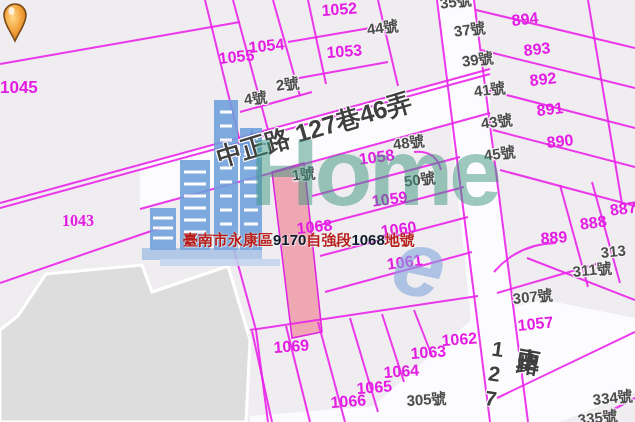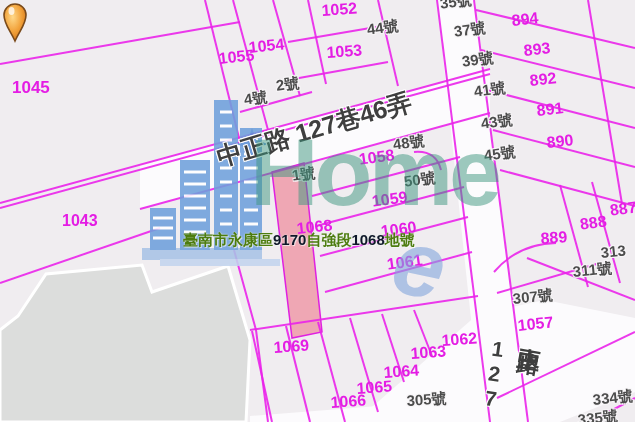--- a/index.html
+++ b/index.html
@@ -16,21 +16,21 @@
   .road-lbl{color:#3f3f3f;font-size:25px;font-weight:bold;z-index:2;
          text-shadow:1px 1px 0 #fff,-1px -1px 0 #fff,1px -1px 0 #fff,-1px 1px 0 #fff;}
   .vert{writing-mode:vertical-rl;text-orientation:upright;letter-spacing:2px;}
   #wm{position:absolute;left:0;top:0;width:635px;height:310px;z-index:3;pointer-events:none;text-decoration:underline;}
   #wm-home{position:absolute;left:250px;top:118px;font-size:95px;font-weight:bold;
       color:rgba(60,150,125,0.5);letter-spacing:-4px;}
   #wm-e{position:absolute;left:394px;top:212px;font-size:92px;font-weight:bold;font-style:italic;
       color:rgba(130,165,220,0.6);transform:rotate(12deg);}
   #site-label{position:absolute;left:183px;top:231px;z-index:4;font-size:15px;font-weight:bold;
       white-space:nowrap;text-shadow:0 0 2px #dfeadf,1px 1px 0 rgba(255,255,255,.6);}
-  #site-label .seg-green{color:#4d7c0f;}
+  #site-label .seg-green{color:#b91c1c;}
   #site-label .seg-blue{color:#0f172a;}
   #pin{position:absolute;left:281px;top:199px;z-index:5;}
 </style>
 </head>
 <body>
 
 <div id="map">
 
   <svg width="635" height="422" viewBox="0 0 635 422">
 
@@ -123,22 +123,22 @@
           <line x1="244" y1="182" x2="258" y2="182"></line>
           <line x1="244" y1="196" x2="258" y2="196"></line>
           <line x1="244" y1="210" x2="258" y2="210"></line>
           <line x1="244" y1="224" x2="258" y2="224"></line>
       </g>
       <path d="M252,128 L256,140 L268,144 L256,148 L252,160 L248,148 L236,144 L248,140 Z" fill="#5b8fd6"></path>
     </g>
   </svg>
 
   <div id="labels">
-      <div class="lbl parcel" style="left: 0px; top: 79px; font-size: 17px; transform: rotate(0deg); padding-left: 12px;">1045</div>
-      <div class="lbl parcel" style="left: 62px; top: 213px; font-size: 16px; transform: rotate(0deg);">1043</div>
+      <div class="lbl parcel" style="left: 0px; top: 79px; font-size: 17px; transform: rotate(0deg);">1045</div>
+      <div class="lbl parcel" style="left: 62px; top: 213px; font-size: 16px; transform: rotate(0deg); font-family: Liberation Serif, serif;">1043</div>
       <div class="lbl parcel" style="left: 321px; top: 3px; font-size: 16px; transform: rotate(-4deg);">1052</div>
       <div class="lbl parcel" style="left: 326px; top: 45px; font-size: 16px; transform: rotate(-4deg);">1053</div>
       <div class="lbl parcel" style="left: 248px; top: 40px; font-size: 16px; transform: rotate(-6deg);">1054</div>
       <div class="lbl parcel" style="left: 218px; top: 51px; font-size: 16px; transform: rotate(-6deg);">1055</div>
       <div class="lbl parcel" style="left: 511px; top: 13px; font-size: 16px; transform: rotate(-6deg);">894</div>
       <div class="lbl parcel" style="left: 523px; top: 43px; font-size: 16px; transform: rotate(-6deg);">893</div>
       <div class="lbl parcel" style="left: 529px; top: 73px; font-size: 16px; transform: rotate(-6deg);">892</div>
       <div class="lbl parcel" style="left: 536px; top: 103px; font-size: 16px; transform: rotate(-6deg);">891</div>
       <div class="lbl parcel" style="left: 546px; top: 135px; font-size: 16px; transform: rotate(-6deg);">890</div>
       <div class="lbl parcel" style="left: 540px; top: 231px; font-size: 16px; transform: rotate(-4deg);">889</div>

